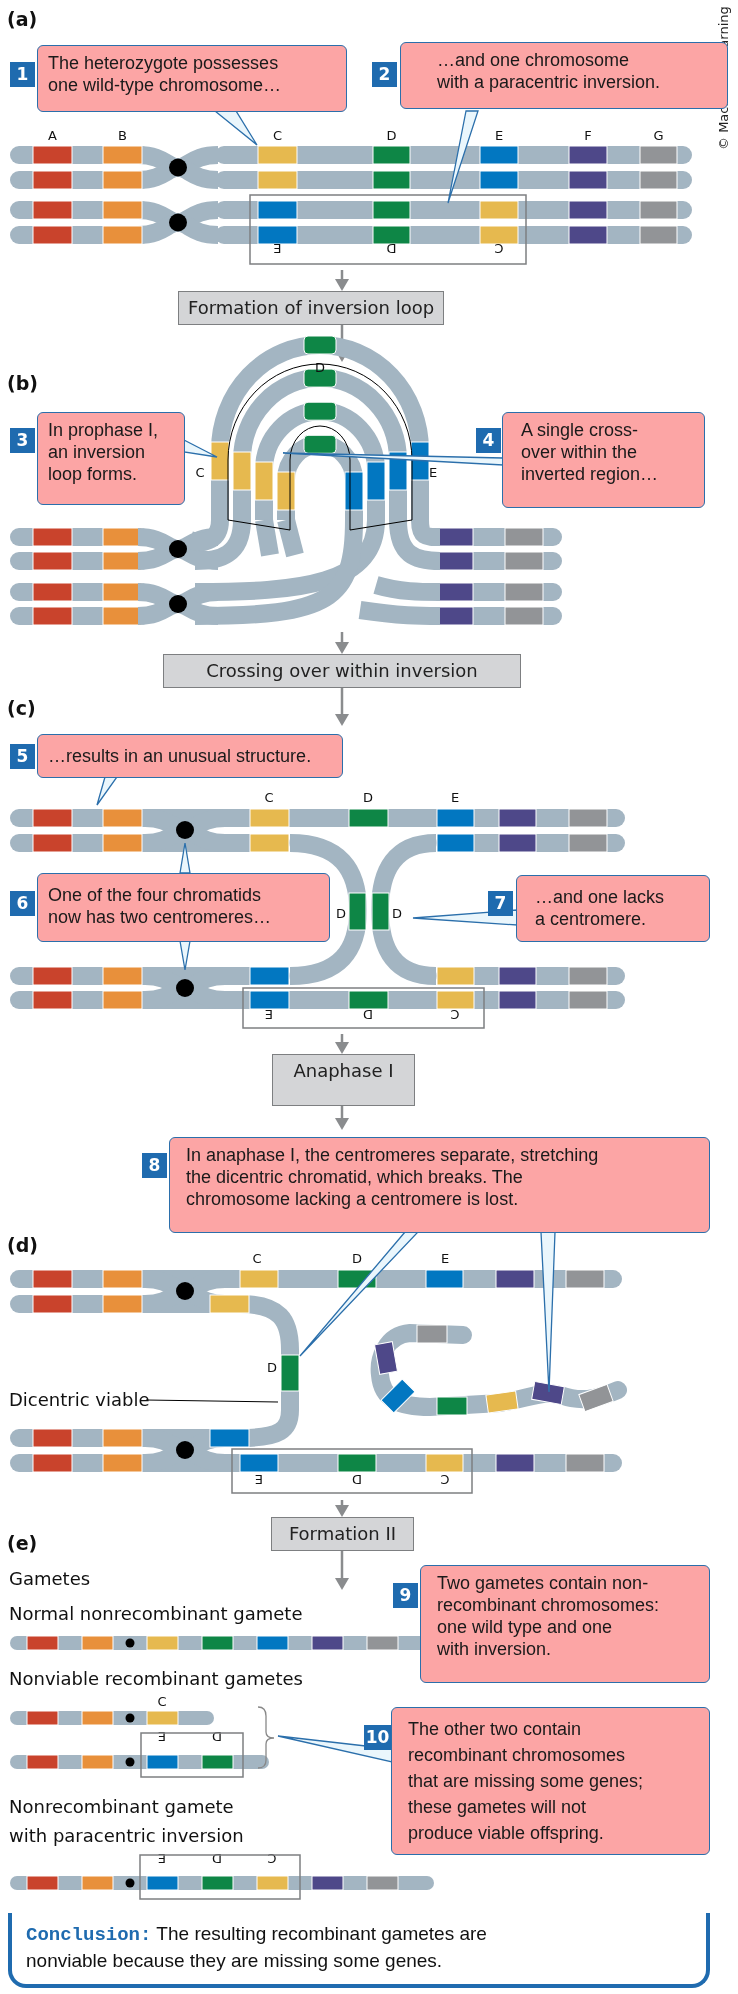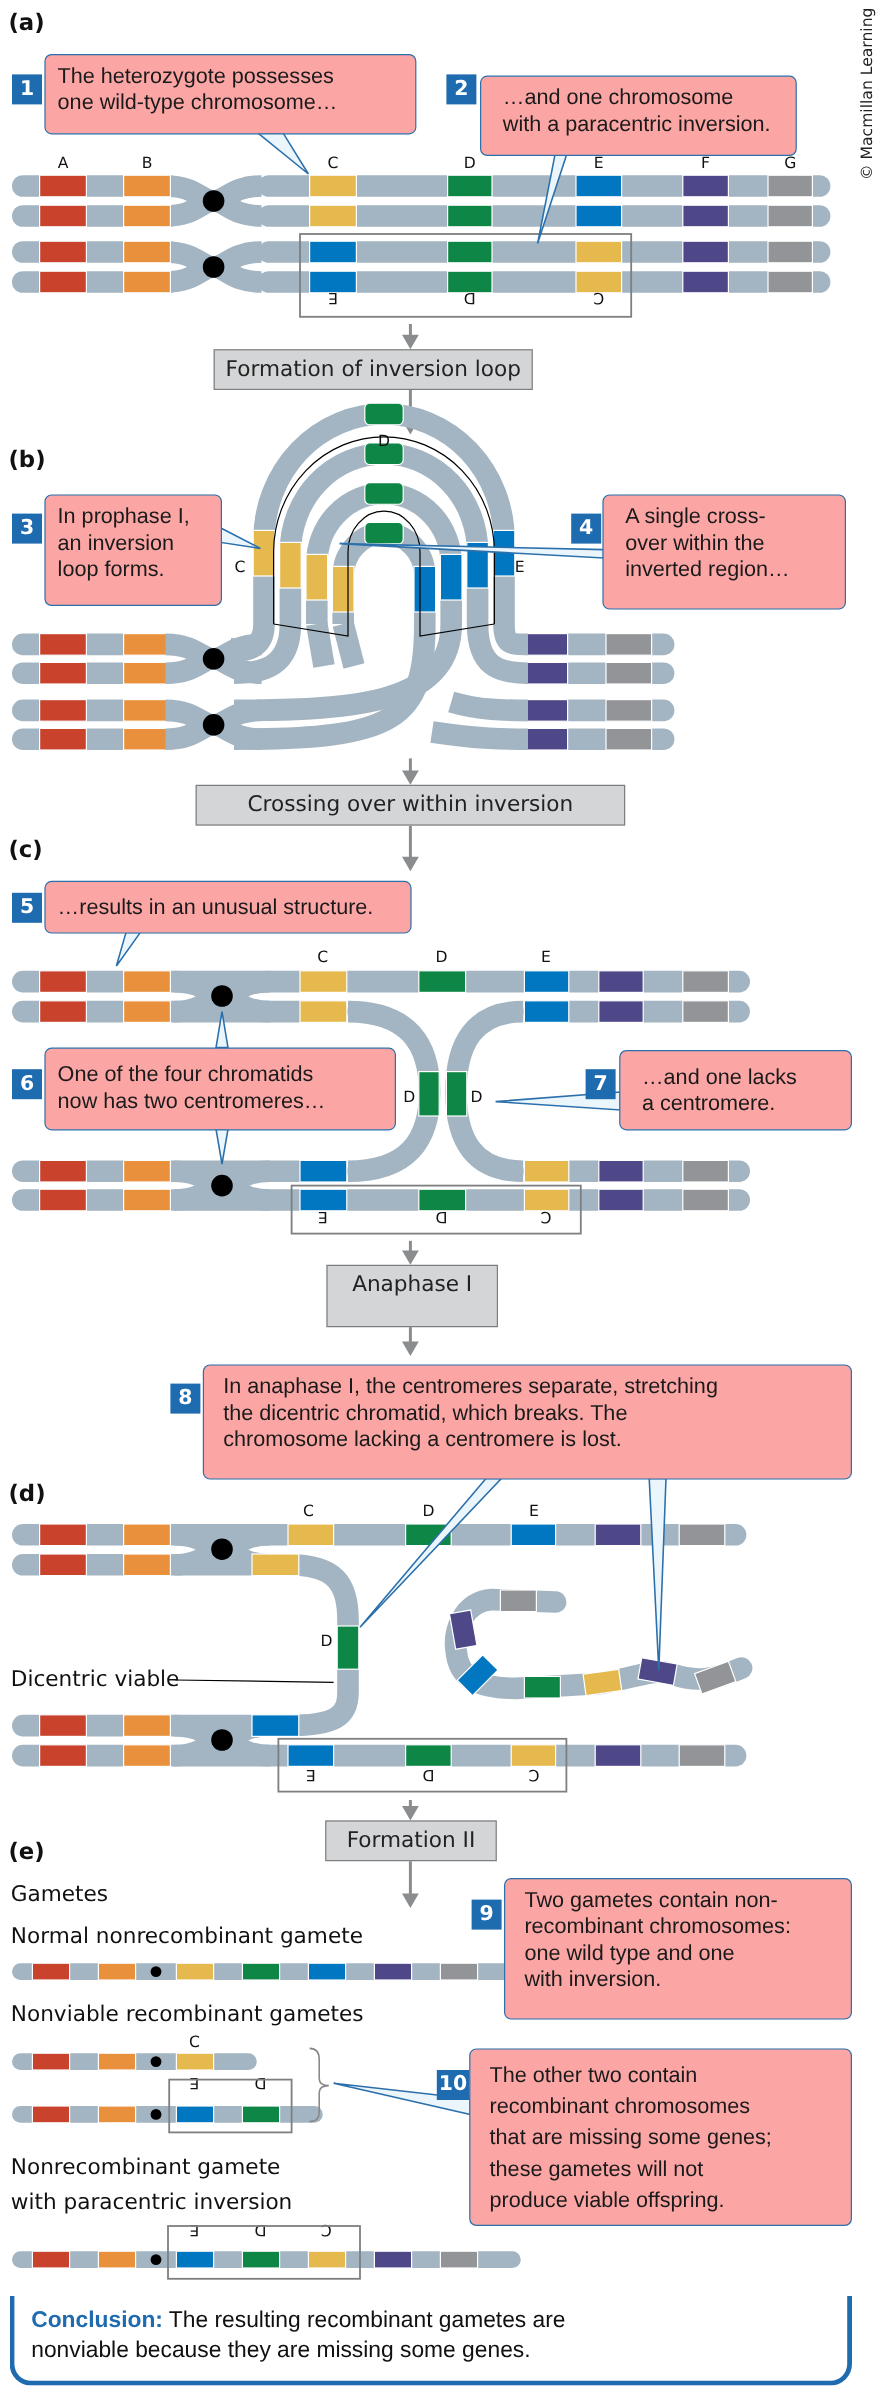--- a/index.html
+++ b/index.html
@@ -5,21 +5,21 @@
   html,body{margin:0;padding:0;background:#fff;}
   body{width:738px;height:1994px;position:relative;overflow:hidden;font-family:"DejaVu Sans",sans-serif;}
   #stage{position:absolute;left:0;top:0;}
   .callout{position:absolute;background:#fca5a5;border:1.5px solid #2B6FAB;border-radius:6px;box-sizing:border-box;color:#1a1a1a;font-family:"Liberation Sans",sans-serif;font-size:18px;line-height:22px;padding:6px 8px 6px 10px;white-space:pre-line;}
   .badge{position:absolute;background:#1F6BAF;color:#fff;font-family:"DejaVu Sans",sans-serif;font-weight:bold;font-size:17px;text-align:center;line-height:25px;height:25px;width:25px;}
   .flow{position:absolute;background:#D4D5D7;border:1.5px solid #7D7F81;box-sizing:border-box;font-family:"DejaVu Sans",sans-serif;font-size:18px;color:#222;text-align:center;line-height:31px;}
   .seclabel{position:absolute;font-family:"DejaVu Sans",sans-serif;font-weight:bold;font-size:19px;color:#111;}
   .txt{position:absolute;font-family:"DejaVu Sans",sans-serif;font-size:18px;color:#111;white-space:nowrap;}
   .copy{position:absolute;left:716px;top:150px;transform-origin:left top;transform:rotate(-90deg);font-family:"DejaVu Sans",sans-serif;font-size:13px;color:#222;white-space:nowrap;}
   .conclusion{position:absolute;left:8px;top:1913px;width:702px;height:75px;border:4px solid #1F6BAF;border-top:none;border-radius:0 0 18px 18px;box-sizing:border-box;padding:8px 14px;font-family:"Liberation Sans",sans-serif;font-size:19px;line-height:25px;color:#111;}
-  .conclusion b{color:#1F6BAF;}
+  .conclusion b{color:#1F6BAF;font-family:Liberation Mono, monospace;}
 </style>
 </head>
 <body>
 
 <svg id="stage" width="738" height="1994" xmlns="http://www.w3.org/2000/svg">
   <g id="g-arrows">
       <line x1="342" y1="270" x2="342" y2="281" stroke="#8A8C8E" stroke-width="2.5"></line>
       <path d="M335,279 L349,279 L342,291 Z" fill="#8A8C8E"></path>
       <line x1="342" y1="325" x2="342" y2="352" stroke="#8A8C8E" stroke-width="2.5"></line>
       <path d="M335,350 L349,350 L342,362 Z" fill="#8A8C8E"></path>
@@ -319,21 +319,21 @@
 
 <div class="flow" style="left:178px;top:291px;width:266px;height:34px">Formation of inversion loop</div>
 <div class="flow" style="left:163px;top:654px;width:358px;height:34px">Crossing over within inversion</div>
 <div class="flow" style="left:272px;top:1054px;width:143px;height:52px">Anaphase I</div>
 <div class="flow" style="left:271px;top:1517px;width:143px;height:34px">Formation II</div>
 
 <div class="callout" style="left:37px;top:45px;width:310px;height:67px">The heterozygote possesses
 one wild-type chromosome…</div>
 <div class="badge" style="left:10px;top:62px">1</div>
 
-<div class="callout" style="left:400px;top:63px;width:264px;height:67px;padding-left:18px">…and one chromosome
+<div class="callout" style="left:400px;top:42px;width:328px;height:67px;padding-left:36px">…and one chromosome
 with a paracentric inversion.</div>
 <div class="badge" style="left:372px;top:62px">2</div>
 
 <div class="callout" style="left:37px;top:412px;width:148px;height:93px">In prophase I,
 an inversion
 loop forms.</div>
 <div class="badge" style="left:10px;top:428px">3</div>
 
 <div class="callout" style="left:502px;top:412px;width:203px;height:96px;padding-left:18px">A single cross-
 over within the

